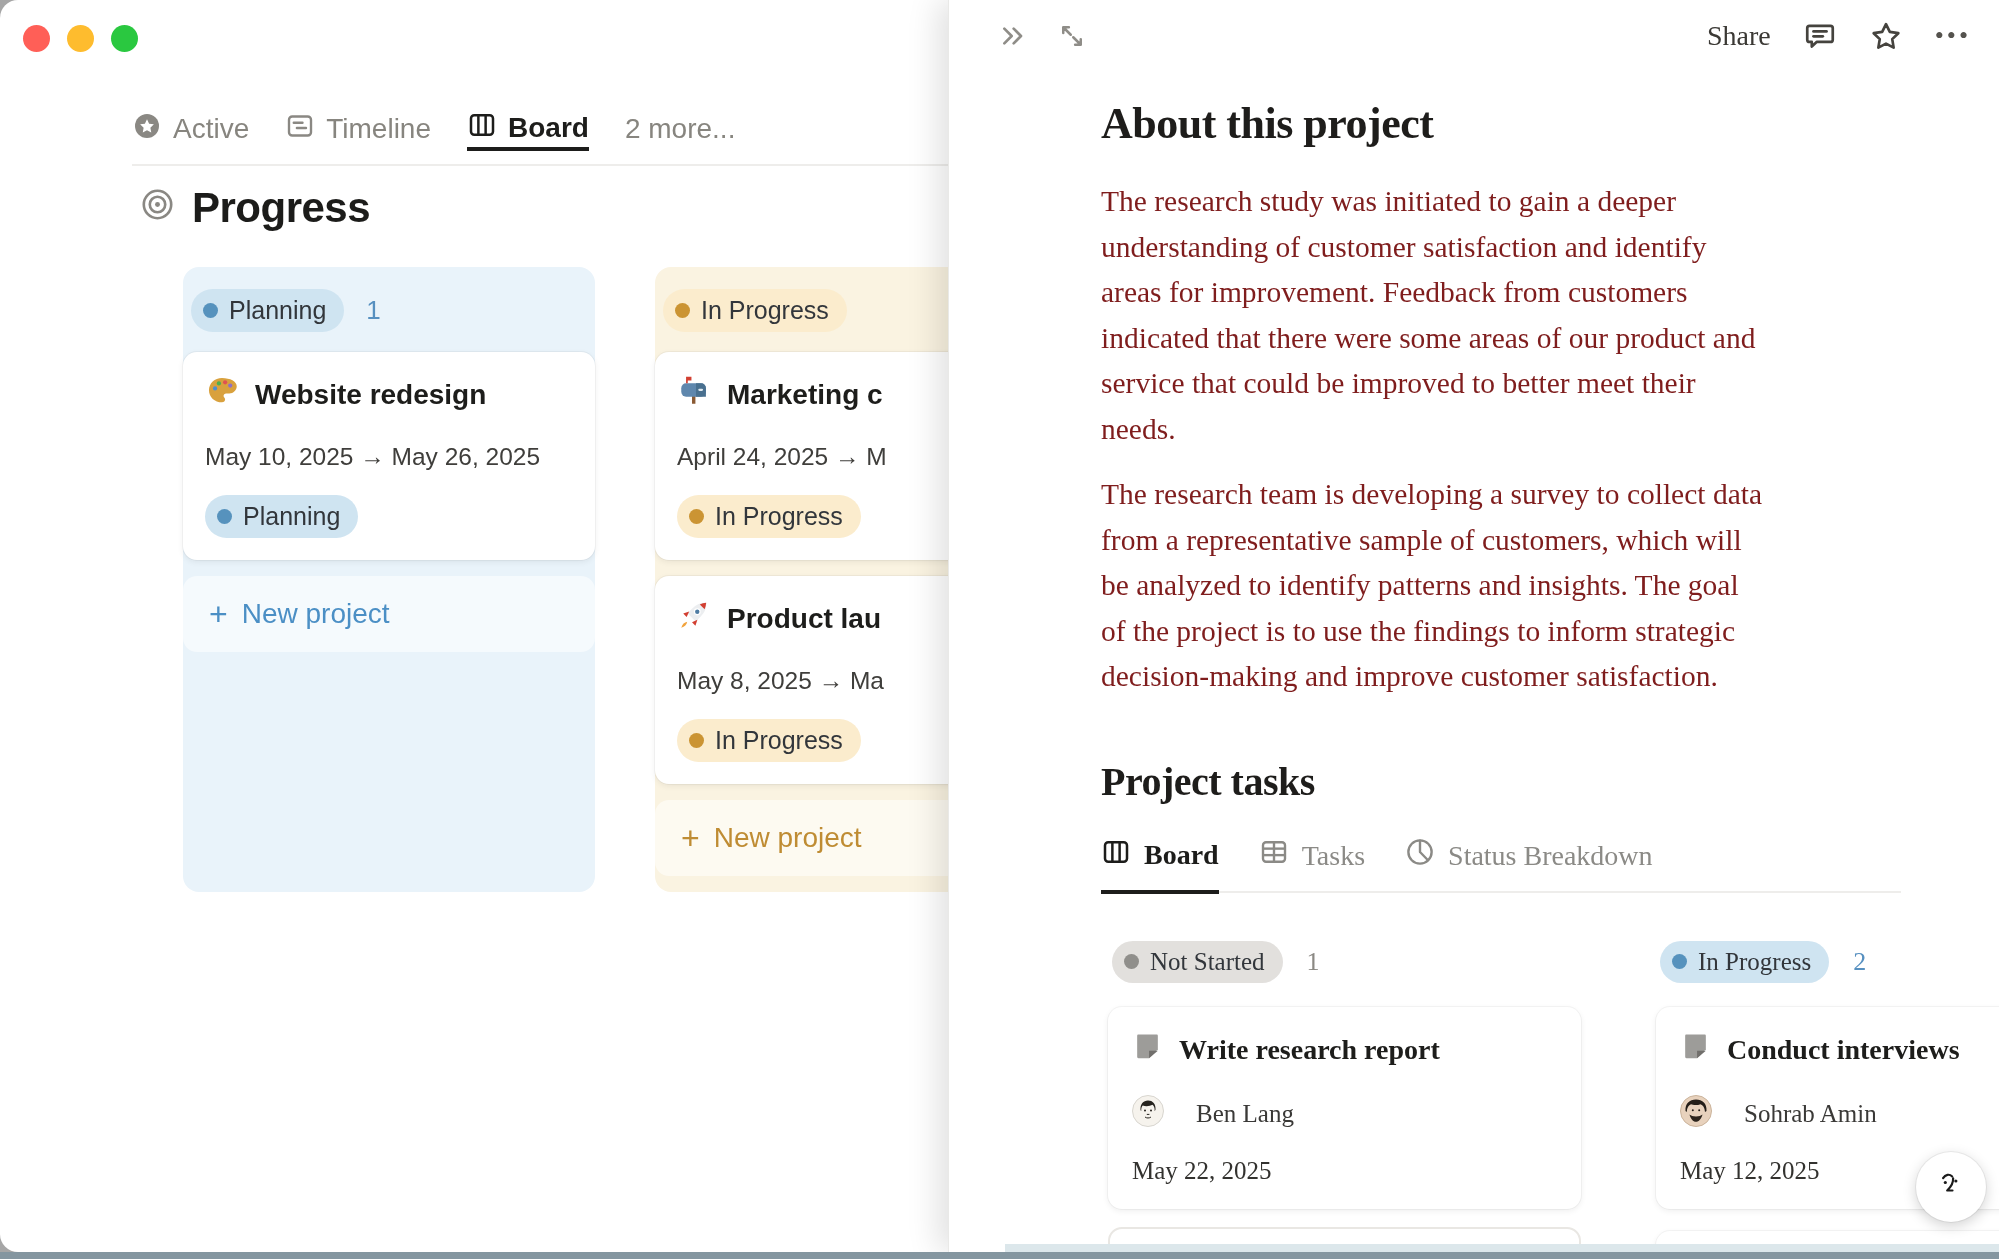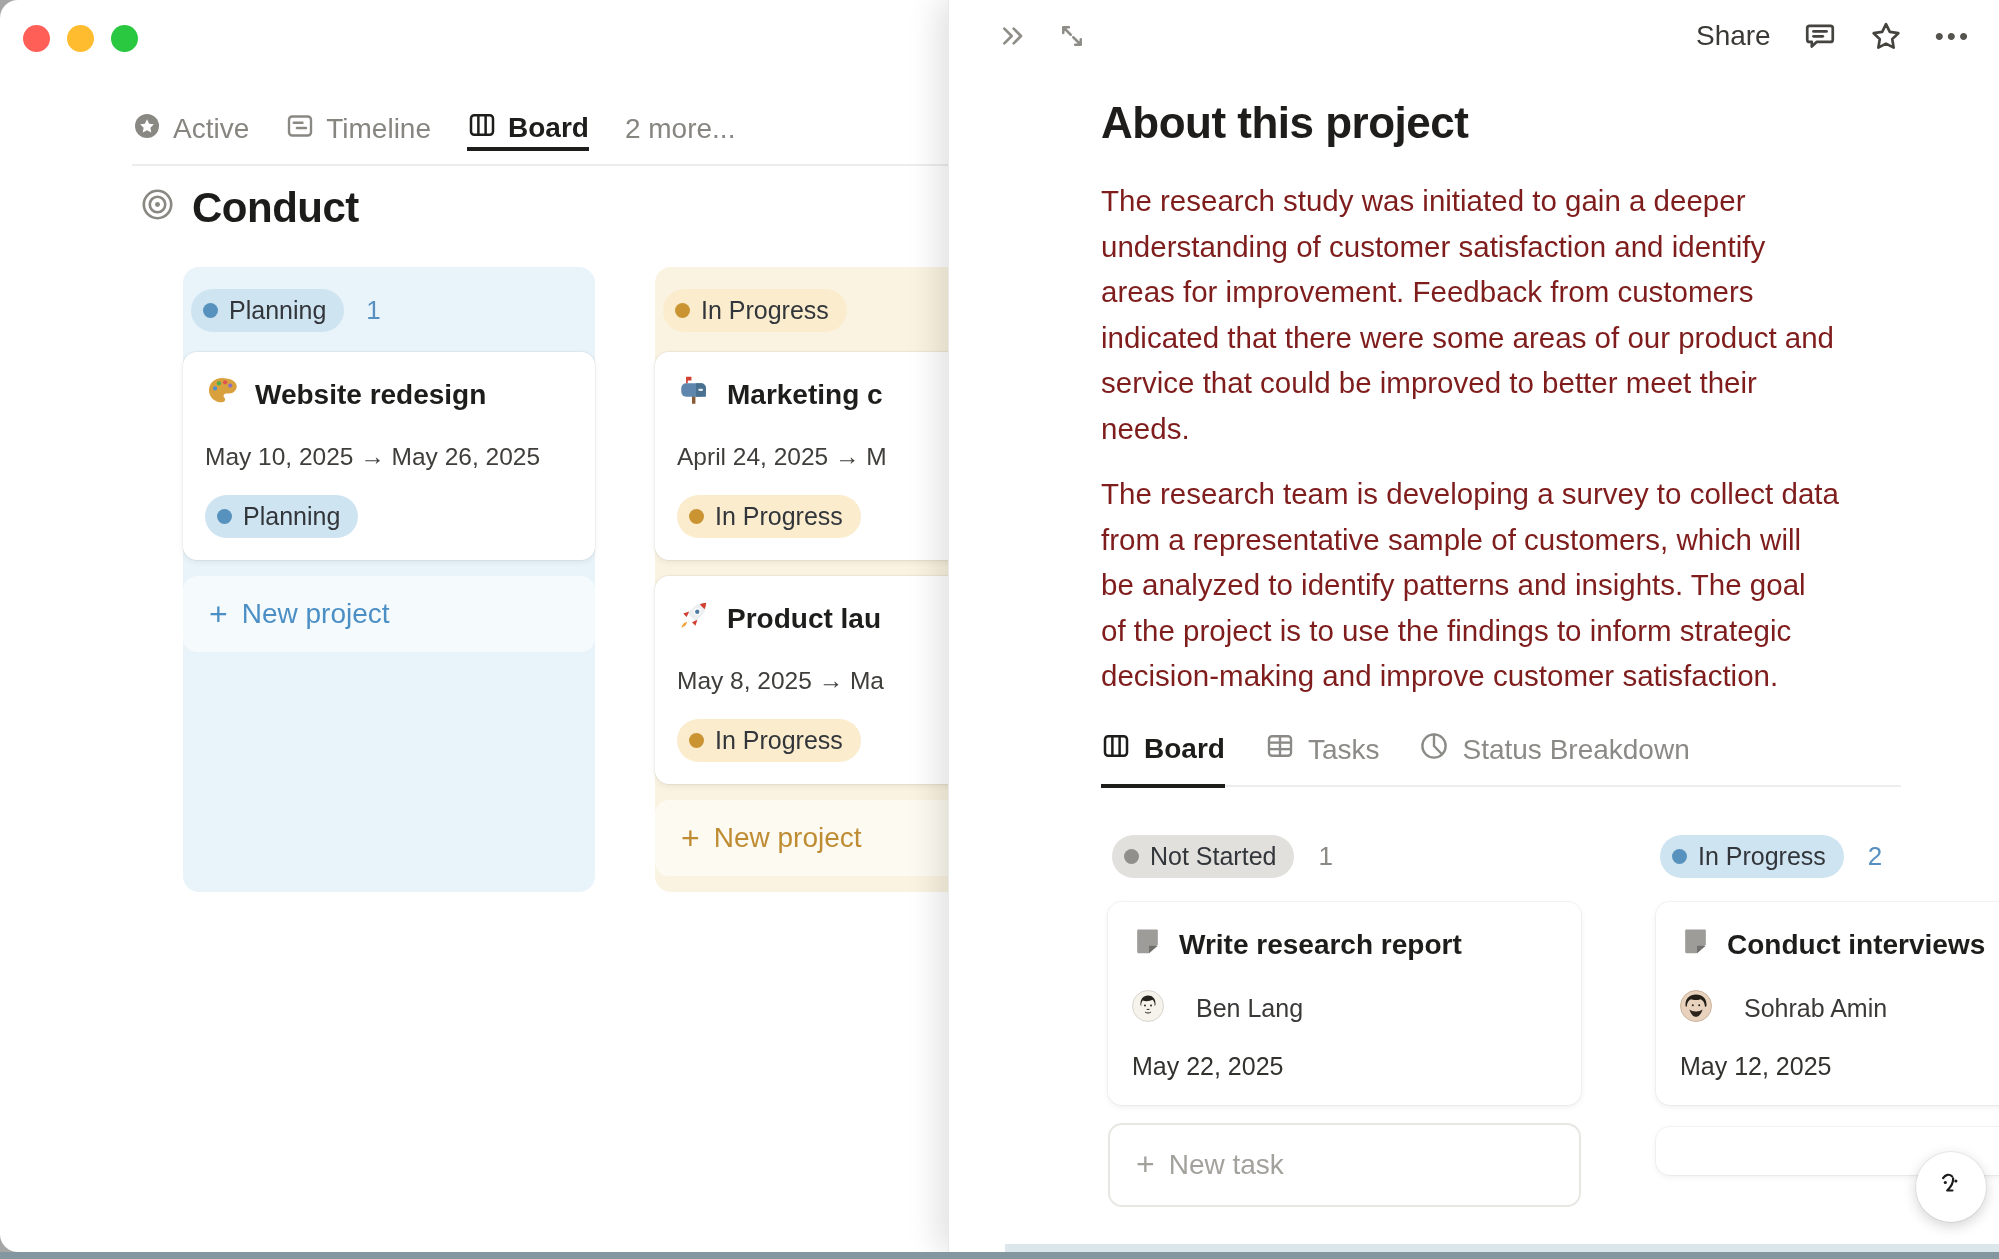--- a/index.html
+++ b/index.html
@@ -48,21 +48,21 @@
   .trow svg { width:34px; height:34px; flex:0 0 auto; }
   .dates { margin-top:28px; font-size:24.5px; color:#3f3e3b; white-space:nowrap; }
   .tagrow { margin-top:24px; }
   .newrow { margin-top:16px; height:76px; border-radius:14px; background:rgba(255,255,255,.55);
             display:flex; align-items:center; gap:14px; padding:0 26px; font-size:28px; white-space:nowrap; }
   .newrow .plus { font-size:32px; font-weight:400; }
   .newrow.nblue { color:#4b8fc5; } .newrow.nyellow { color:#bf8c33; }
 
   
   .panel { position:absolute; left:948px; top:0; right:0; bottom:0; background:#fff; z-index:10;
-           border-left:1px solid #e9e9e7; box-shadow:-10px 0 30px rgba(0,0,0,.12); overflow:hidden; }
+           border-left:1px solid #e9e9e7; box-shadow:-10px 0 30px rgba(0,0,0,.12); overflow:hidden;font-family:Liberation Serif, serif; }
   .panel-toolbar { position:absolute; left:0; right:0; top:0; height:72px; display:flex;
                    align-items:center; justify-content:space-between; padding:0 28px 0 48px; }
   .ptb-left { display:flex; align-items:center; gap:28px; color:#8f8d88; }
   .ptb-right { display:flex; align-items:center; gap:32px; color:#45433e; }
   .ptb-left svg, .ptb-right svg { display:block; }
   .share { font-size:28px; color:#3b3935; }
   .dots3 { font-size:26px; letter-spacing:3px; color:#55534e; }
 
   .panel-body { position:absolute; left:152px; right:0; top:72px; bottom:0; }
   .h1 { margin-top:26px; font-size:44px; font-weight:700; color:#1e1d1b; letter-spacing:-0.5px; }
@@ -148,21 +148,21 @@
     <div class="divider1"></div>
 
     <div class="page-title">
       <span>
         <svg viewBox="0 0 24 24" fill="none" stroke="#8a8883" stroke-width="1.8">
             <circle cx="12" cy="12" r="9.4"></circle>
             <circle cx="12" cy="12" r="5.3"></circle>
             <circle cx="12" cy="12" r="1.7" fill="#8a8883" stroke="none"></circle>
           </svg>
       </span>
-      <span>Conduct</span>
+      <span>Progress</span>
     </div>
 
     <div class="board">
 
       <div class="col bg-blue">
         <div class="col-head">
           <span class="pill blue">
             <span class="dot"></span>
             <span>Planning</span>
           </span>
@@ -291,20 +291,21 @@
 areas for improvement. Feedback from customers
 indicated that there were some areas of our product and
 service that could be improved to better meet their
 needs.</div>
         <div class="para second">The research team is developing a survey to collect data
 from a representative sample of customers, which will
 be analyzed to identify patterns and insights. The goal
 of the project is to use the findings to inform strategic
 decision-making and improve customer satisfaction.</div>
 
+        <div class="h2">Project tasks</div>
 
         <div class="vtabs">
           <div class="vtab active">
             <span>
               <svg viewBox="0 0 24 24" fill="none" stroke="#1d1d1b" stroke-width="2" stroke-linecap="round">
                   <rect x="3.2" y="4.2" width="17.6" height="15.6" rx="2.6"></rect>
                   <line x1="9.1" y1="4.6" x2="9.1" y2="19.4"></line>
                   <line x1="14.9" y1="4.6" x2="14.9" y2="19.4"></line>
                 </svg>
             </span>

